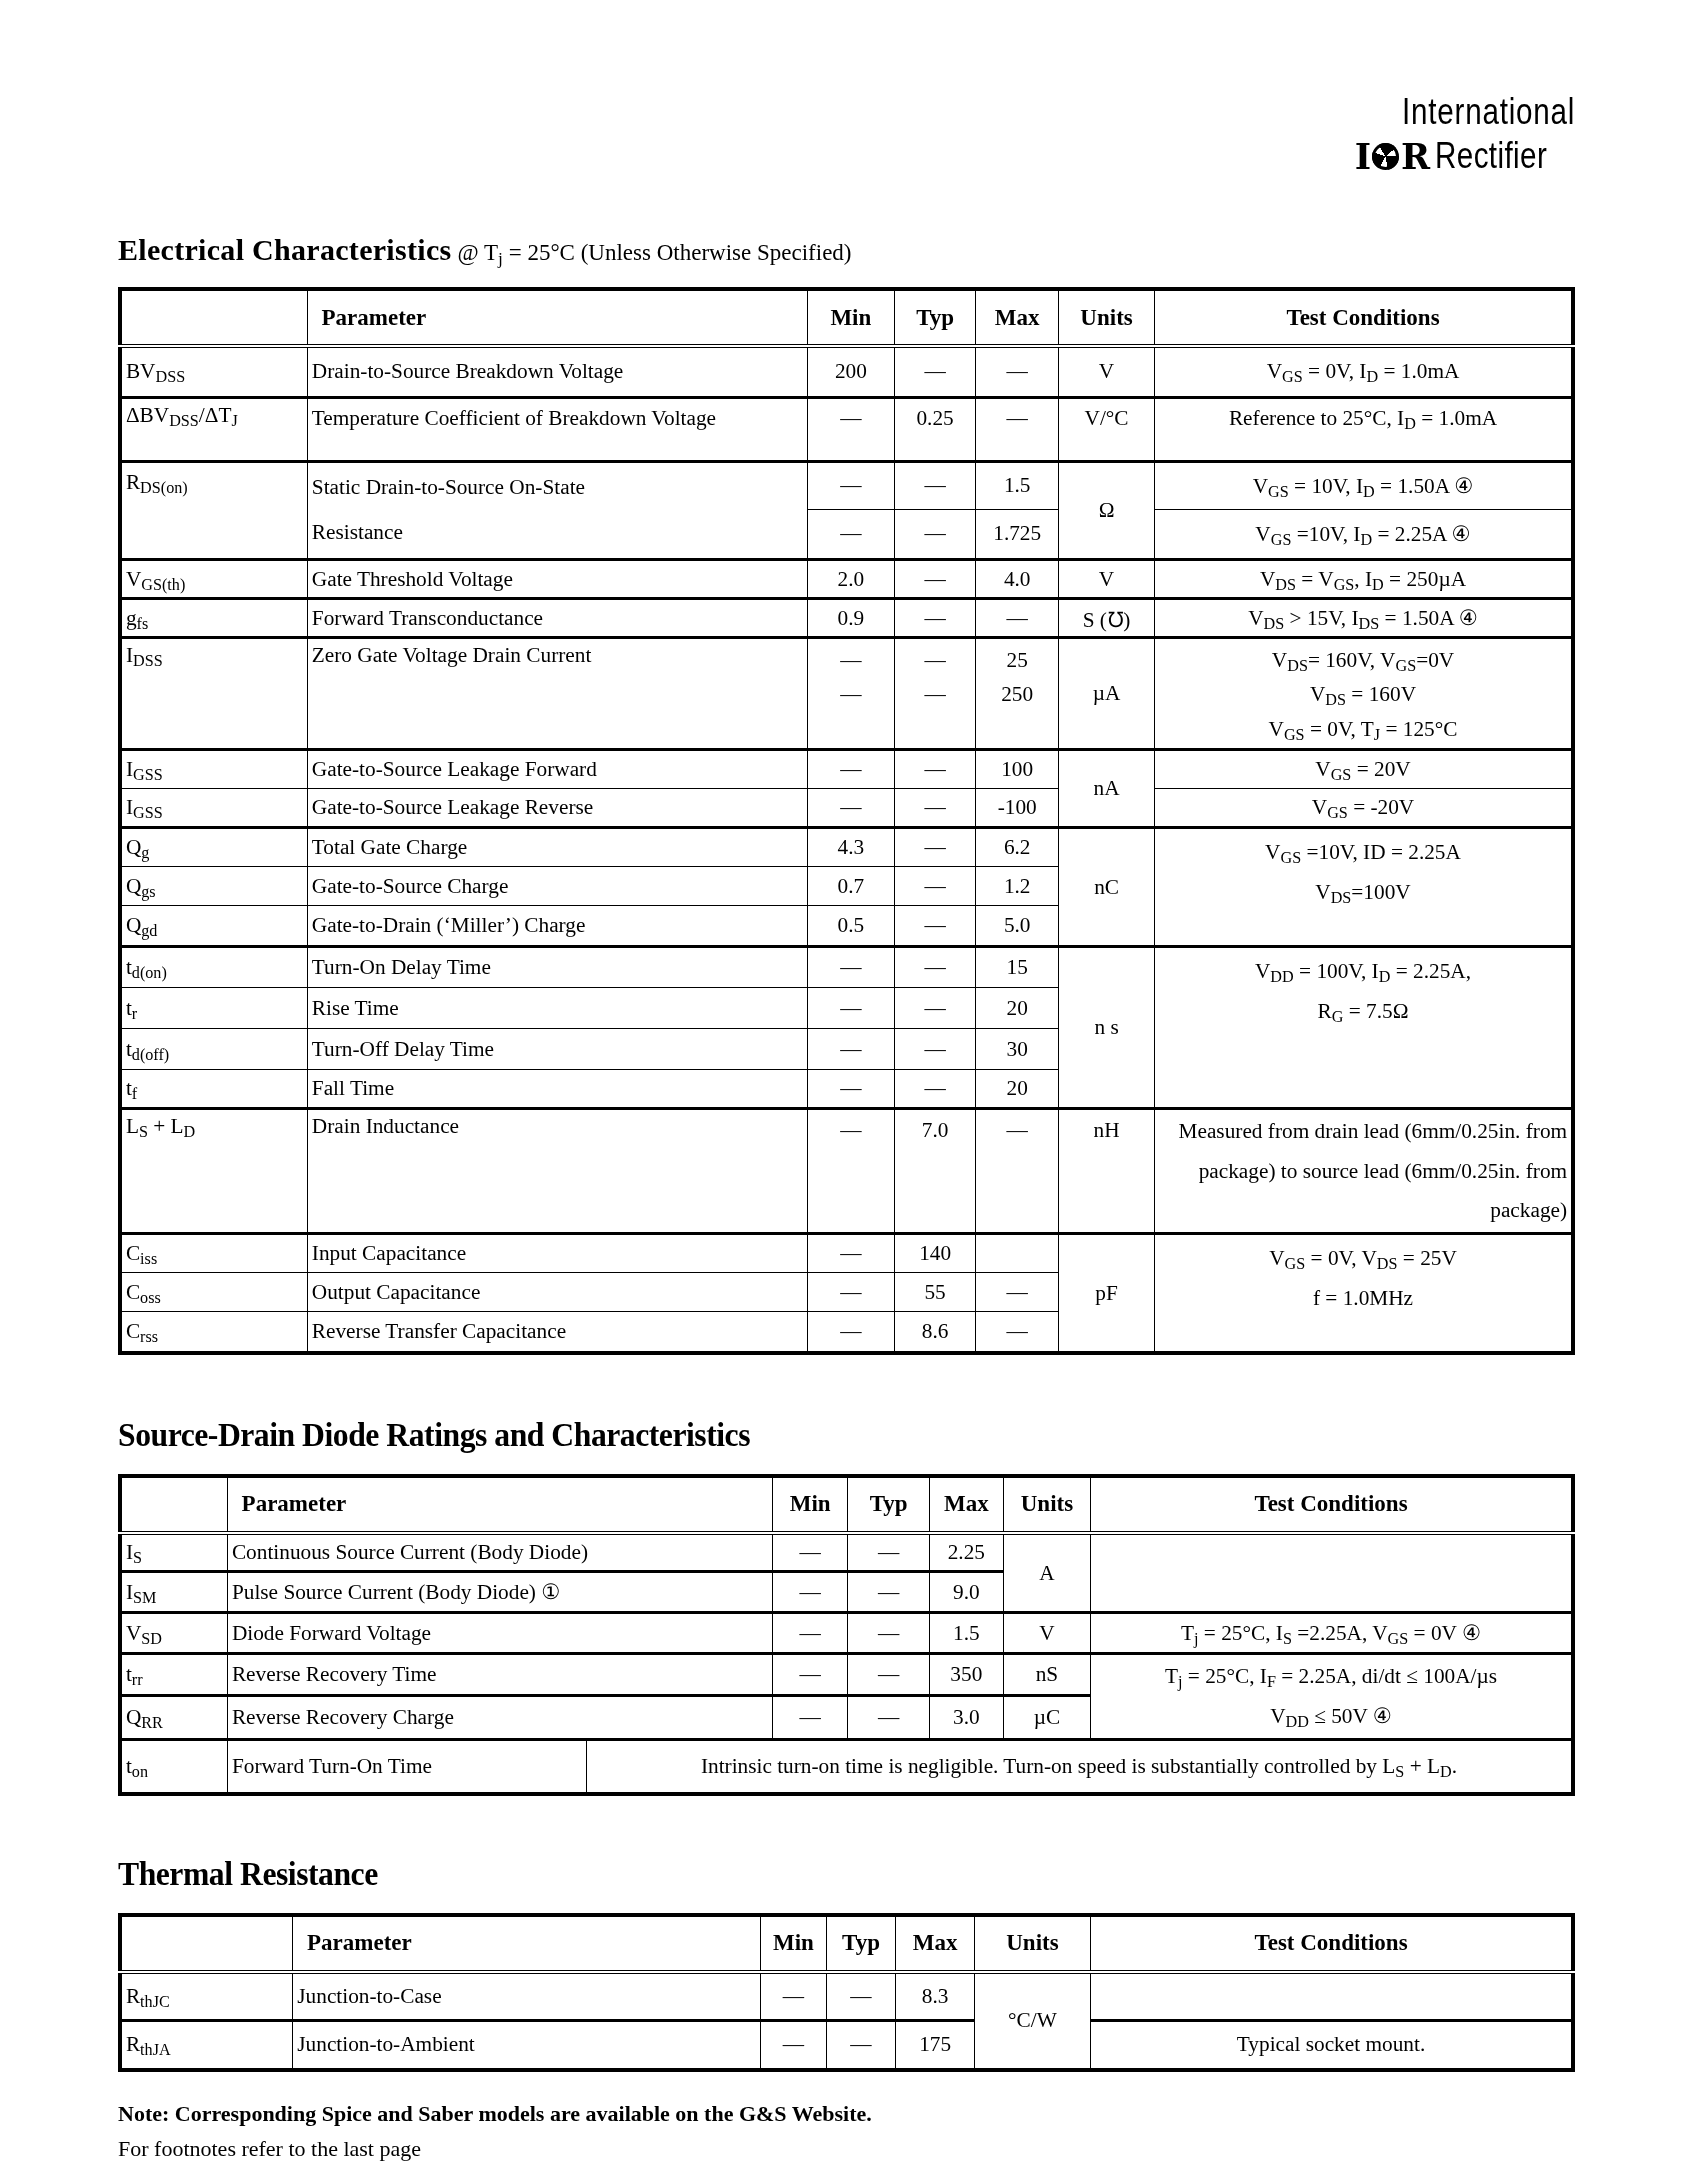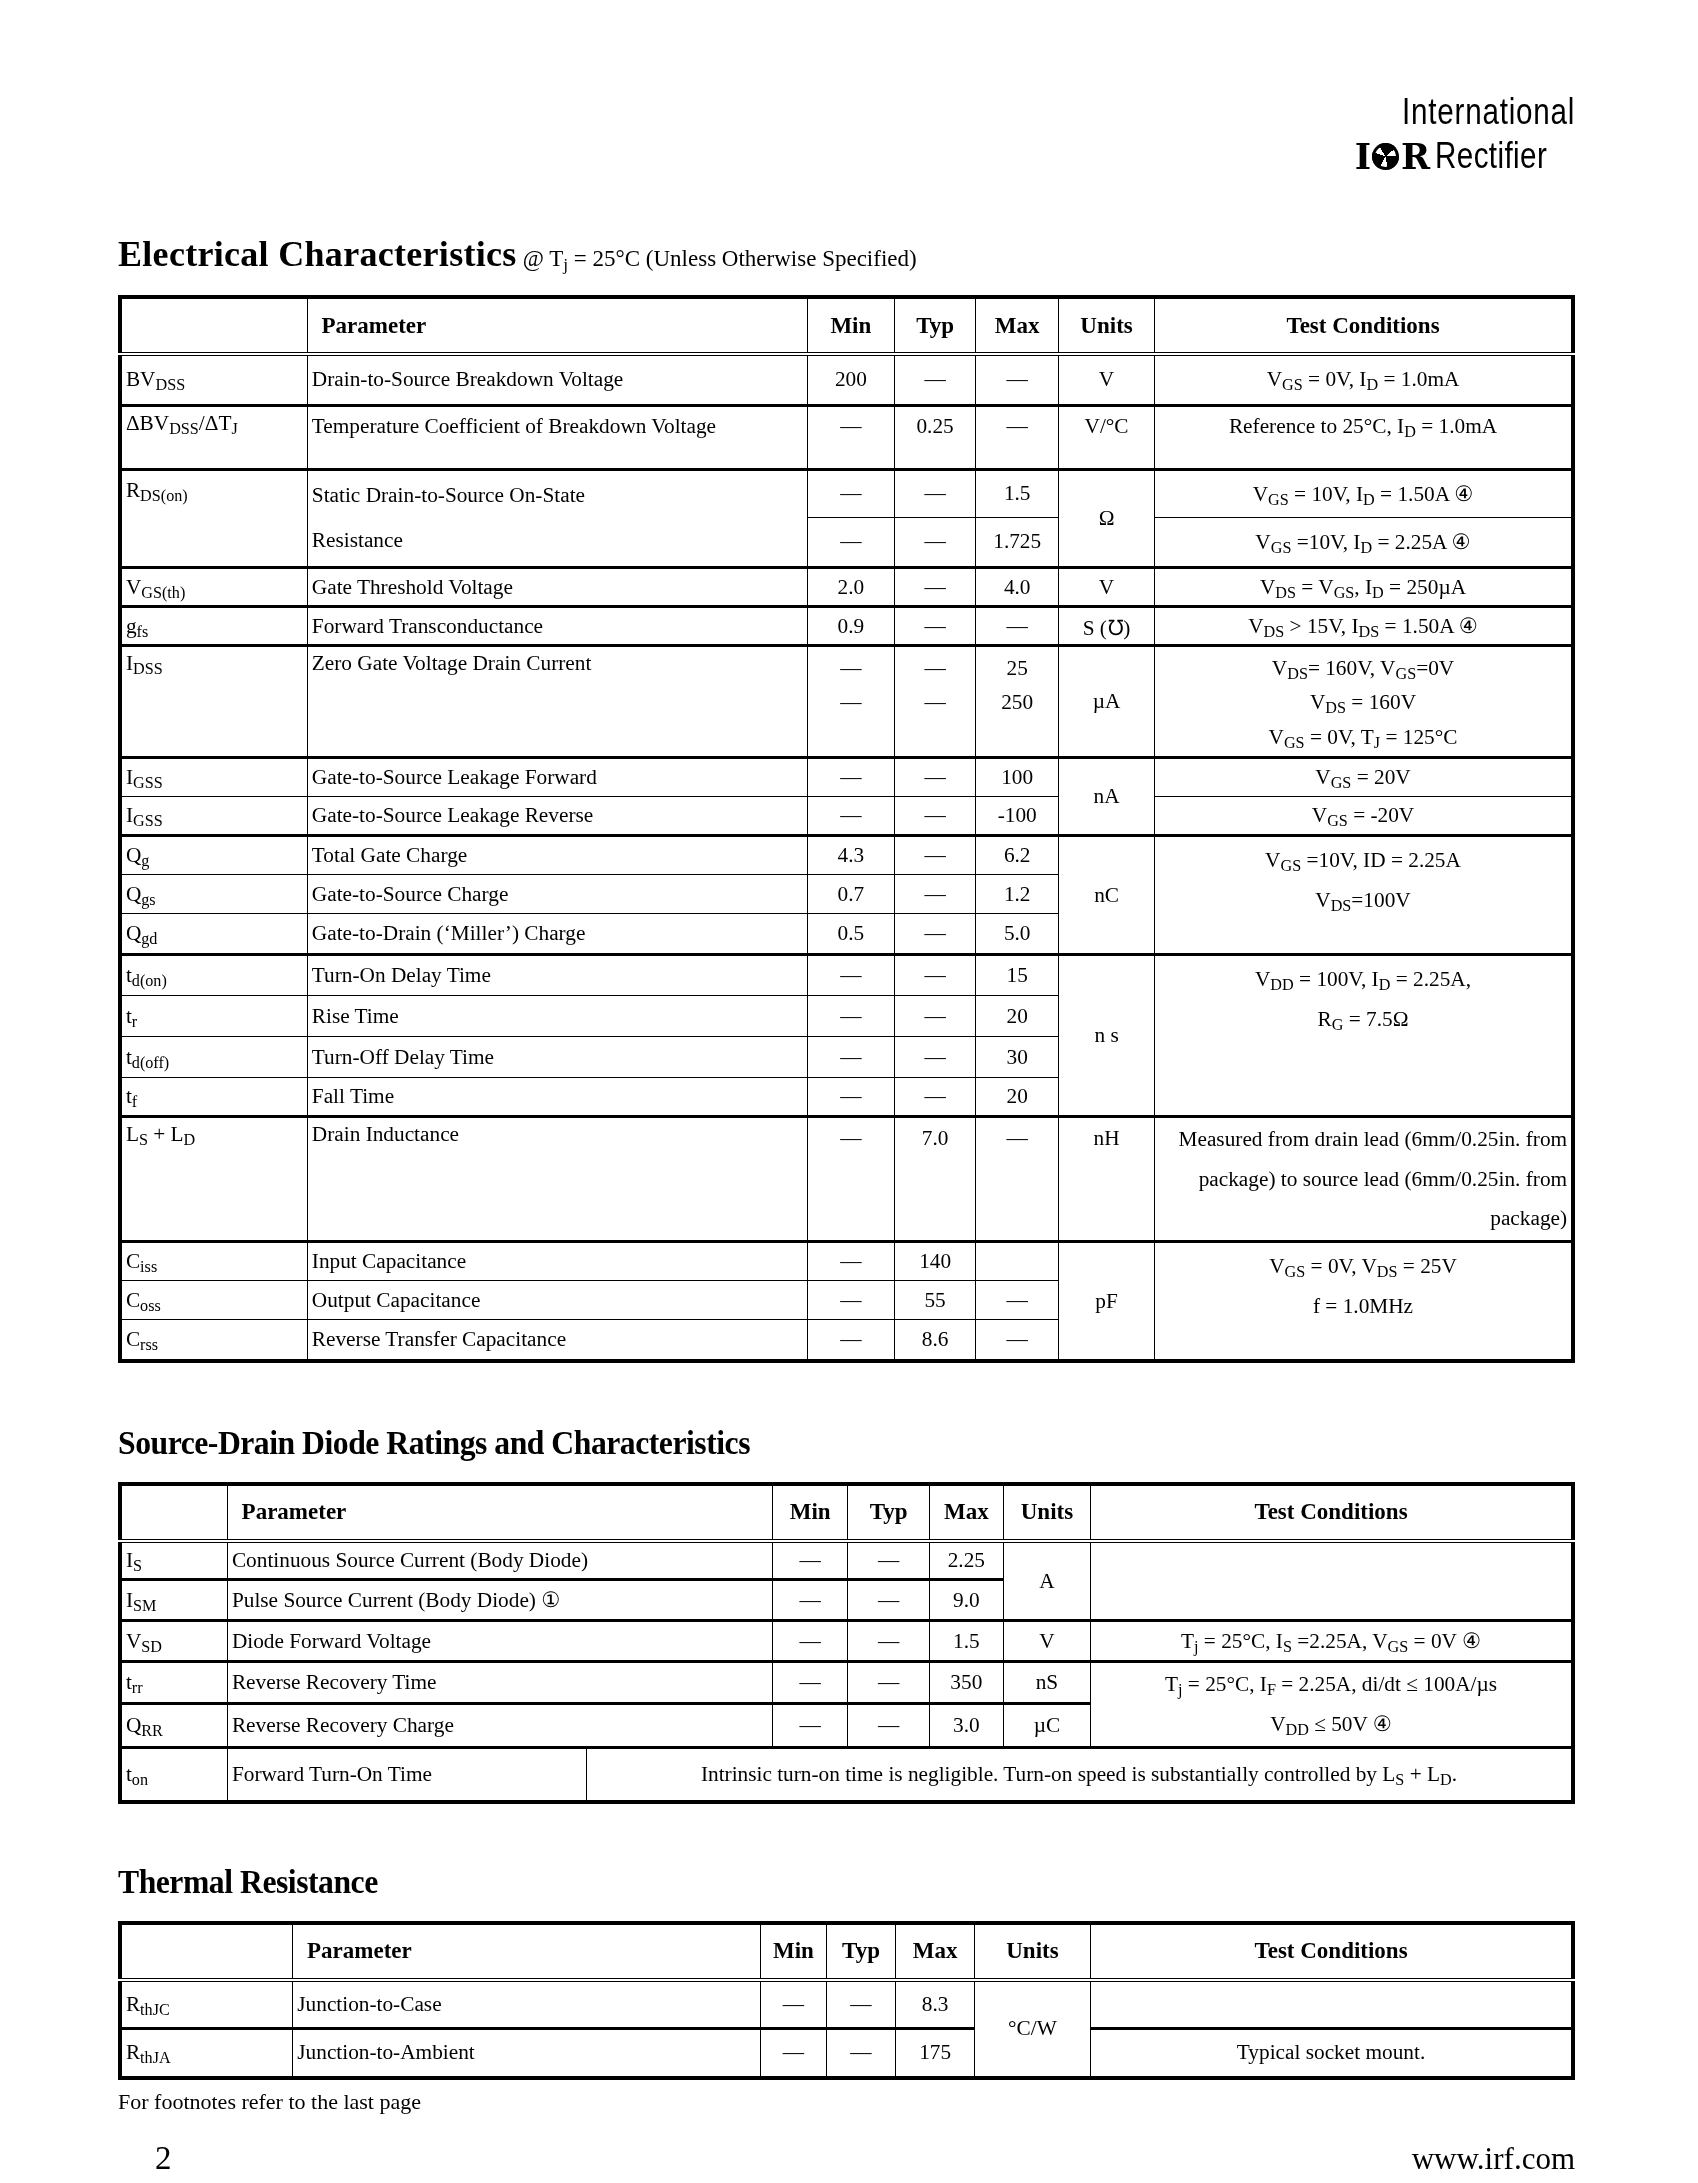--- a/index.html
+++ b/index.html
@@ -20,21 +20,21 @@
   .ior { display:inline-flex; align-items:center; font-family:"DejaVu Serif", serif;
          font-weight:900; font-size:35px; letter-spacing:-1px; }
   .ior-o { width:27px; height:27px; border-radius:50%; display:inline-block; margin:0 1.9px;
            background: conic-gradient(#000 0 50deg,#fff 50deg 88deg,#000 88deg 170deg,#fff 170deg 208deg,#000 208deg 290deg,#fff 290deg 328deg,#000 328deg 360deg);
            box-shadow: 0 0 0 2.9px #000 inset; }
   .logo-rect { display:inline-block; font-family:"Liberation Sans", sans-serif; font-size:37px;
                letter-spacing:0.5px; transform:scaleX(0.80); transform-origin:left center; }
 
   
   .sec-title { font-weight:bold; margin:0; }
-  .sec-title .main { font-size:36px; letter-spacing:0.3px; }
+  .sec-title .main { font-size:30px; letter-spacing:0.3px; }
   .sec-title .suffix { font-size:23px; font-weight:normal;text-align:center; }
   .sec-title-heavy { font-size:33px; font-weight:bold; letter-spacing:-0.5px;
                      display:inline-block; transform:scaleX(0.96); transform-origin:left center; margin:0; }
   .t1-title { margin-top:47px; }
   .t2-title { margin-top:62px; }
   .t3-title { margin-top:60px; }
 
   
   table.spec { border-collapse:collapse; table-layout:fixed; width:1457px; margin-top:20px;
                border:4.9px solid #000; }
@@ -390,20 +390,21 @@
           <td class="sym">R<sub>thJA</sub></td>
           <td class="par">Junction-to-Ambient</td>
           <td class="val">—</td>
           <td class="val">—</td>
           <td class="val">175</td>
           <td class="tc">Typical socket mount.</td>
         </tr>
       </tbody>
     </table>
 
+  <div class="note-bold">Note: Corresponding Spice and Saber models are available on the G&amp;S Website.</div>
   <div class="note-plain">For footnotes refer to the last page</div>
 
   <div class="footer">
     <span class="page-num">2</span>
     <span class="website">www.irf.com</span>
   </div>
 
 </div>
 
 

